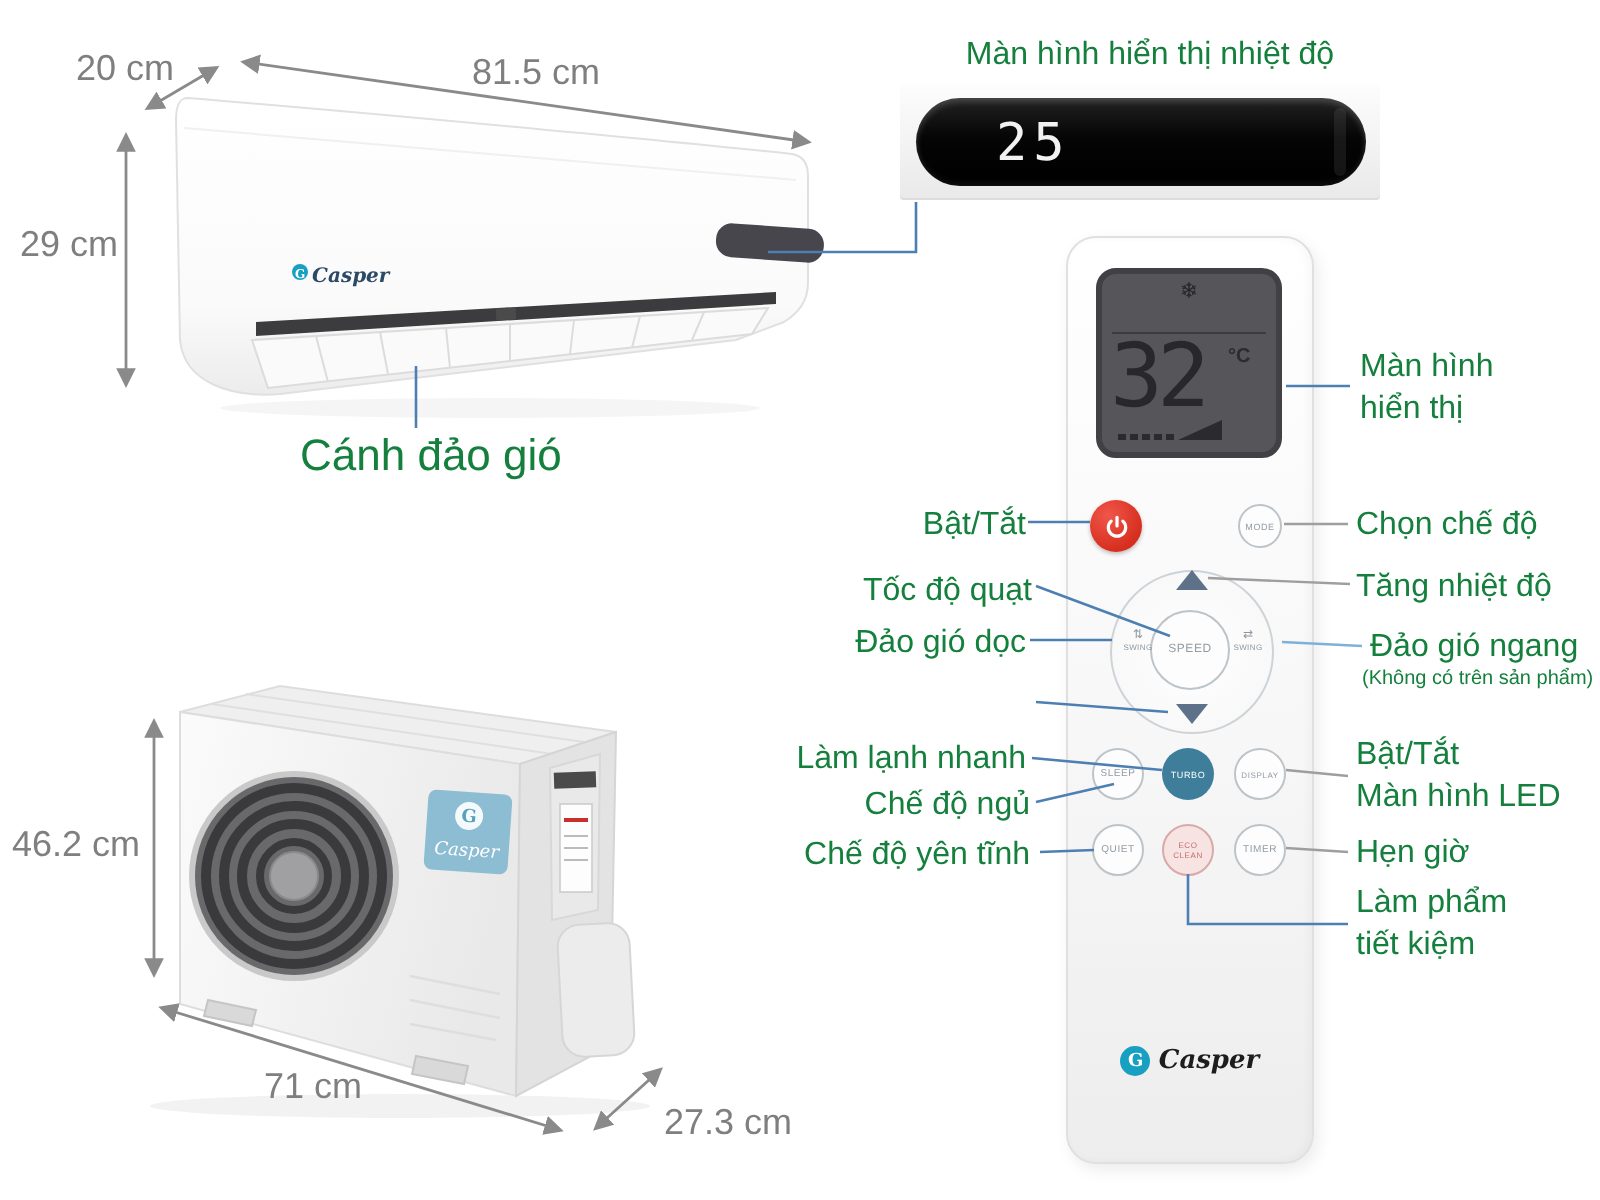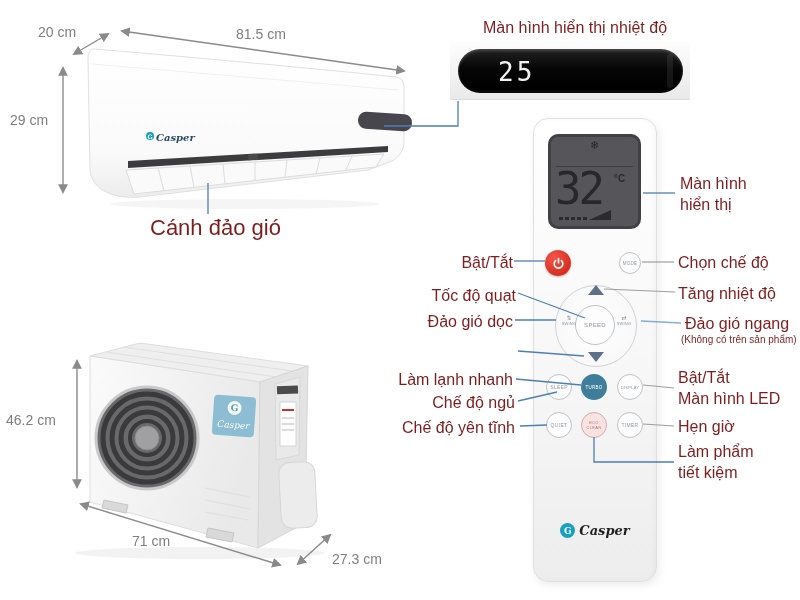--- a/index.html
+++ b/index.html
@@ -1,22 +1,22 @@
 <!DOCTYPE html>
 <html><head>
 <meta charset="utf-8">
 <style>
   html,body{margin:0;padding:0;background:#fff;}
   #canvas{position:relative;width:800px;height:600px;background:#fff;overflow:hidden;
           font-family:"Liberation Sans",sans-serif;}
   .layer{position:absolute;left:0;top:0;}
   
-  .lbl{position:absolute;font-size:16px;line-height:21px;color:#7f1d1d;white-space:nowrap;}
+  .lbl{position:absolute;font-size:16px;line-height:21px;color:#15803d;white-space:nowrap;}
   .lbl.small{font-size:10px;line-height:12px;}
-  .dim{position:absolute;font-size:14px;color:#7f7f7f;white-space:nowrap;}
+  .dim{position:absolute;font-size:18px;color:#7f7f7f;white-space:nowrap;}
   .right-al{text-align:right;}
   .center-al{text-align:center;}
   
   #temp-panel{position:absolute;left:450px;top:42px;width:240px;height:58px;
     background:linear-gradient(180deg,#fdfdfd,#e9e9e9);border-radius:2px;
     box-shadow:inset 0 -1px 0 #dcdcdc;}
   #temp-pill{position:absolute;left:8px;top:7px;width:225px;height:44px;border-radius:22px;
     background:linear-gradient(180deg,#222 0%,#050505 45%,#000 100%);
     box-shadow:inset 0 2px 3px rgba(255,255,255,.18), inset 0 -2px 3px rgba(255,255,255,.05);}
   #temp-pill .val{position:absolute;left:40px;top:8px;font-family:"DejaVu Sans Mono",monospace;

